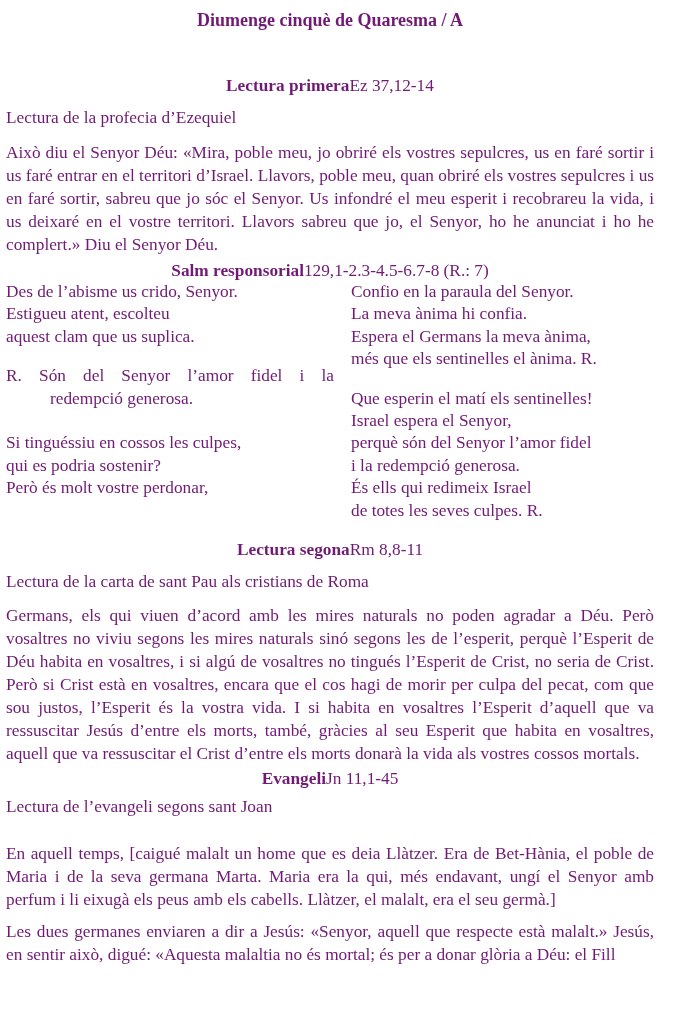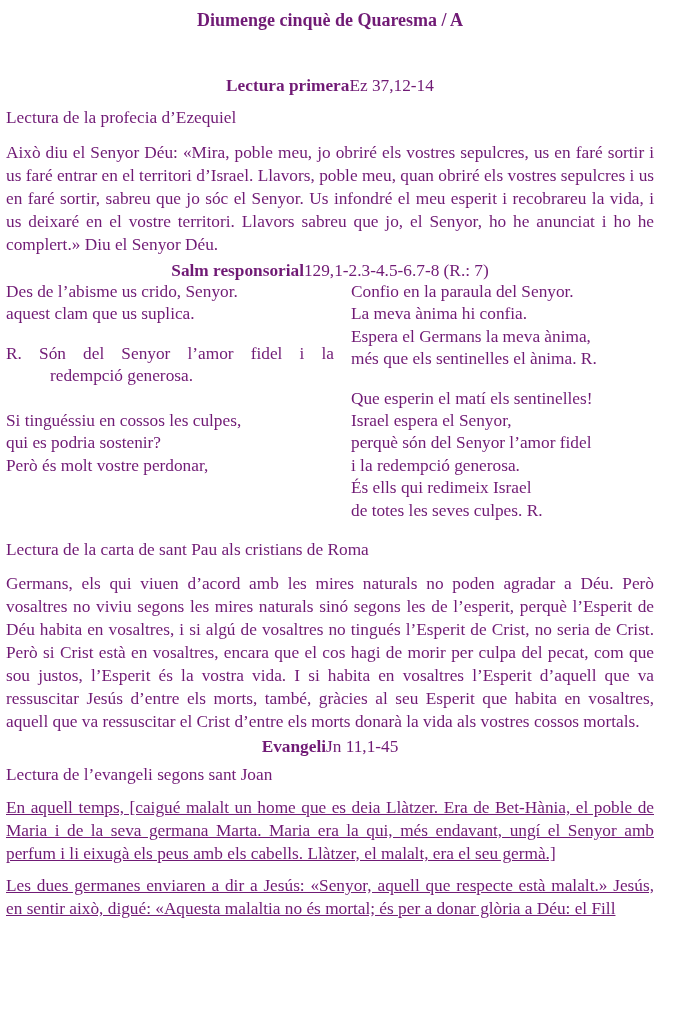--- a/index.html
+++ b/index.html
@@ -53,21 +53,21 @@
     text-align: justify;
     text-align-last: justify;
     -moz-text-align-last: justify;
   }
   .psalm-line.response-cont { padding-left: 44px; }
 
   .sec-second { margin-top: 17px; }
   .sec-second .paras { margin-top: 12px; }
   .sec-gospel { margin-top: 3px; }
   .sec-gospel .intro { margin-top: 7px; }
-  .sec-gospel .paras { margin-top: 11px; text-decoration: underline; }
+  .sec-gospel .paras { margin-top: 25px; }
 </style>
 </head>
 <body>
 
 <div class="page">
 
   <div class="title">Diumenge cinquè de Quaresma / A</div>
 
   <section class="sec-first">
     <div class="sec-head">
@@ -81,20 +81,21 @@
   </section>
 
   <section class="sec-psalm">
     <div class="sec-head">
       <span class="h">Salm responsorial</span>
       <span class="ref">129,1-2.3-4.5-6.7-8 (R.: 7)</span>
     </div>
     <div class="psalm-columns">
       <div class="psalm-col left">
           <div class="psalm-line">Des de l’abisme us crido, Senyor.</div>
+          <div class="psalm-line">Estigueu atent, escolteu</div>
           <div class="psalm-line">aquest clam que us suplica.</div>
           <div class="psalm-line gap"></div>
           <div class="psalm-line response-start">R. Són del Senyor l’amor fidel i la</div>
           <div class="psalm-line response-cont">redempció generosa.</div>
           <div class="psalm-line blank"></div>
           <div class="psalm-line">Si tinguéssiu en cossos les culpes,</div>
           <div class="psalm-line">qui es podria sostenir?</div>
           <div class="psalm-line">Però és molt vostre perdonar,</div>
         </div>
       <div class="psalm-col right">
@@ -107,20 +108,24 @@
           <div class="psalm-line">Israel espera el Senyor,</div>
           <div class="psalm-line">perquè són del Senyor l’amor fidel</div>
           <div class="psalm-line">i la redempció generosa.</div>
           <div class="psalm-line">És ells qui redimeix Israel</div>
           <div class="psalm-line">de totes les seves culpes. R.</div>
         </div>
     </div>
   </section>
 
   <section class="sec-second">
+    <div class="sec-head">
+      <span class="h">Lectura segona</span>
+      <span class="ref">Rm 8,8-11</span>
+    </div>
     <div class="intro">Lectura de la carta de sant Pau als cristians de Roma</div>
     <div class="paras">
         <p class="body-paragraph">Germans, els qui viuen d’acord amb les mires naturals no poden agradar a Déu. Però vosaltres no viviu segons les mires naturals sinó segons les de l’esperit, perquè l’Esperit de Déu habita en vosaltres, i si algú de vosaltres no tingués l’Esperit de Crist, no seria de Crist. Però si Crist està en vosaltres, encara que el cos hagi de morir per culpa del pecat, com que sou justos, l’Esperit és la vostra vida. I si habita en vosaltres l’Esperit d’aquell que va ressuscitar Jesús d’entre els morts, també, gràcies al seu Esperit que habita en vosaltres, aquell que va ressuscitar el Crist d’entre els morts donarà la vida als vostres cossos mortals.</p>
       </div>
   </section>
 
   <section class="sec-gospel">
     <div class="sec-head">
       <span class="h">Evangeli</span>
       <span class="ref">Jn 11,1-45</span>

